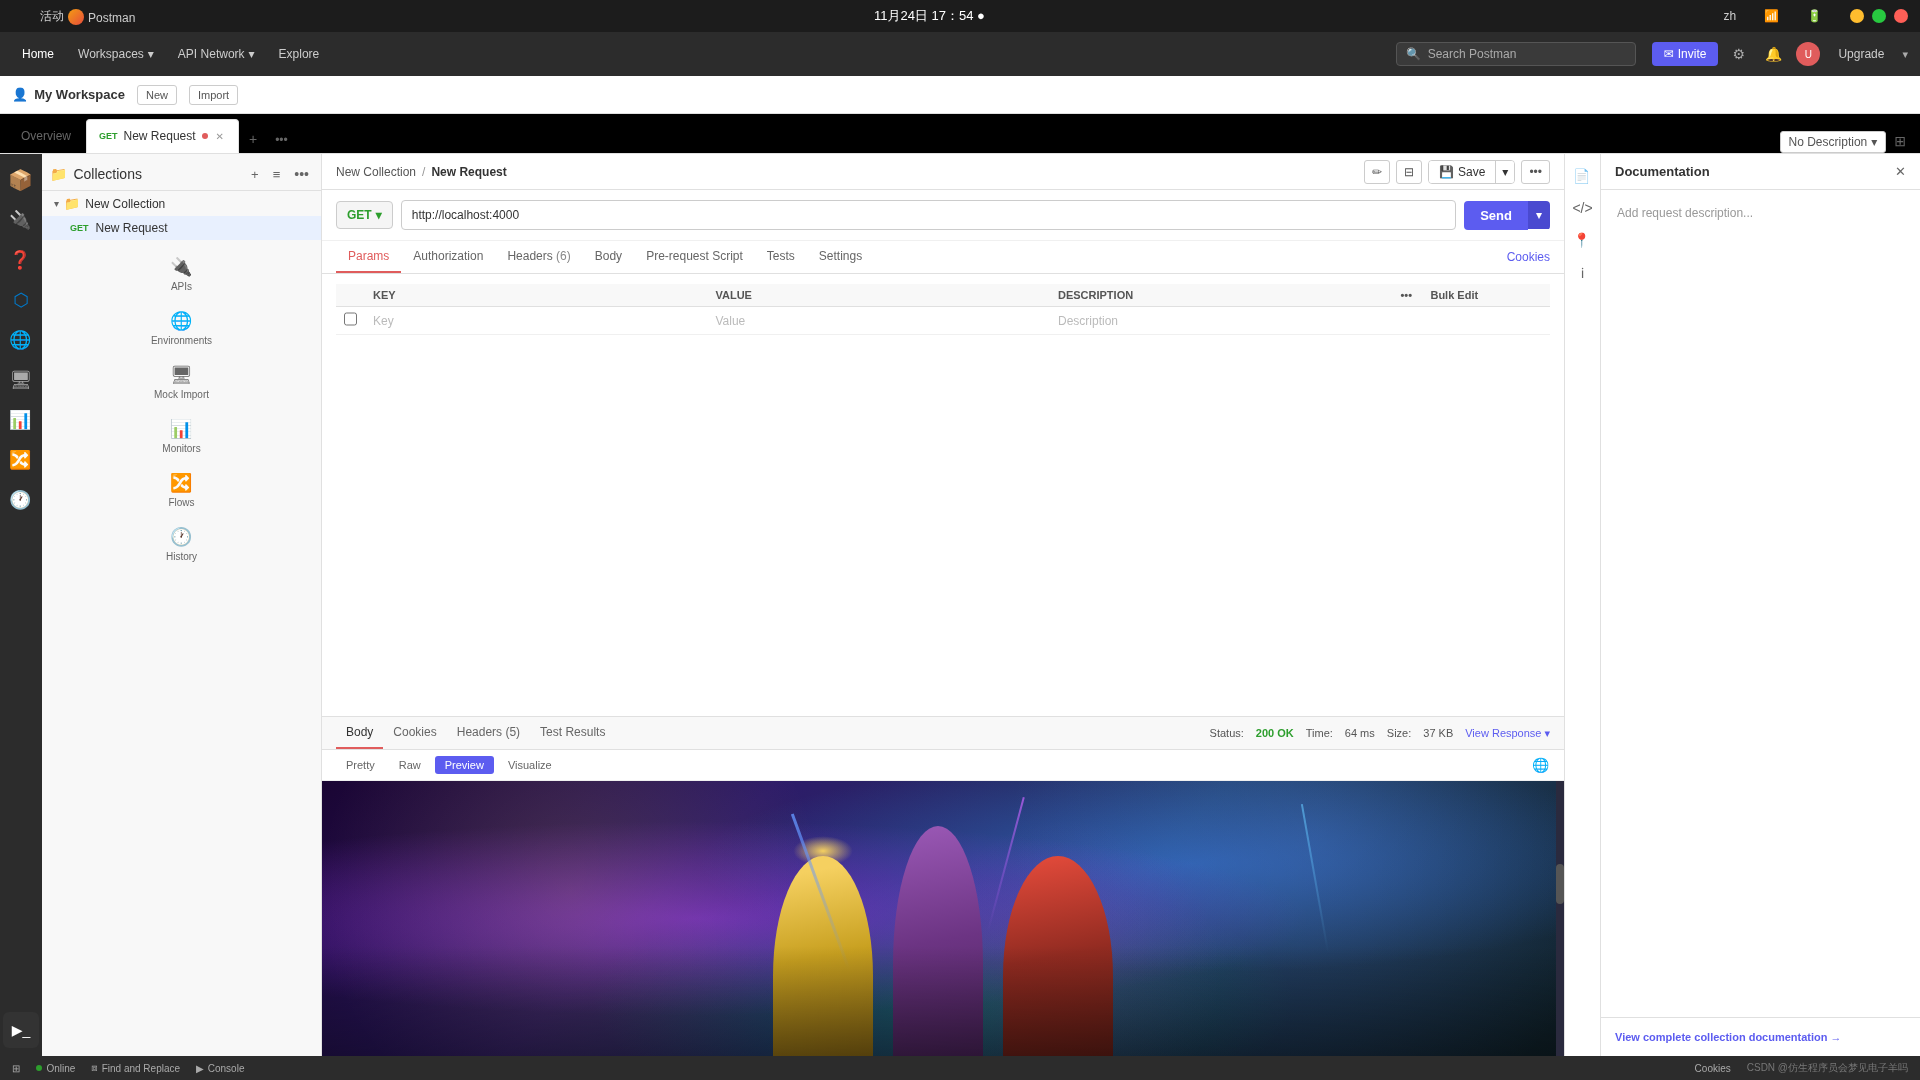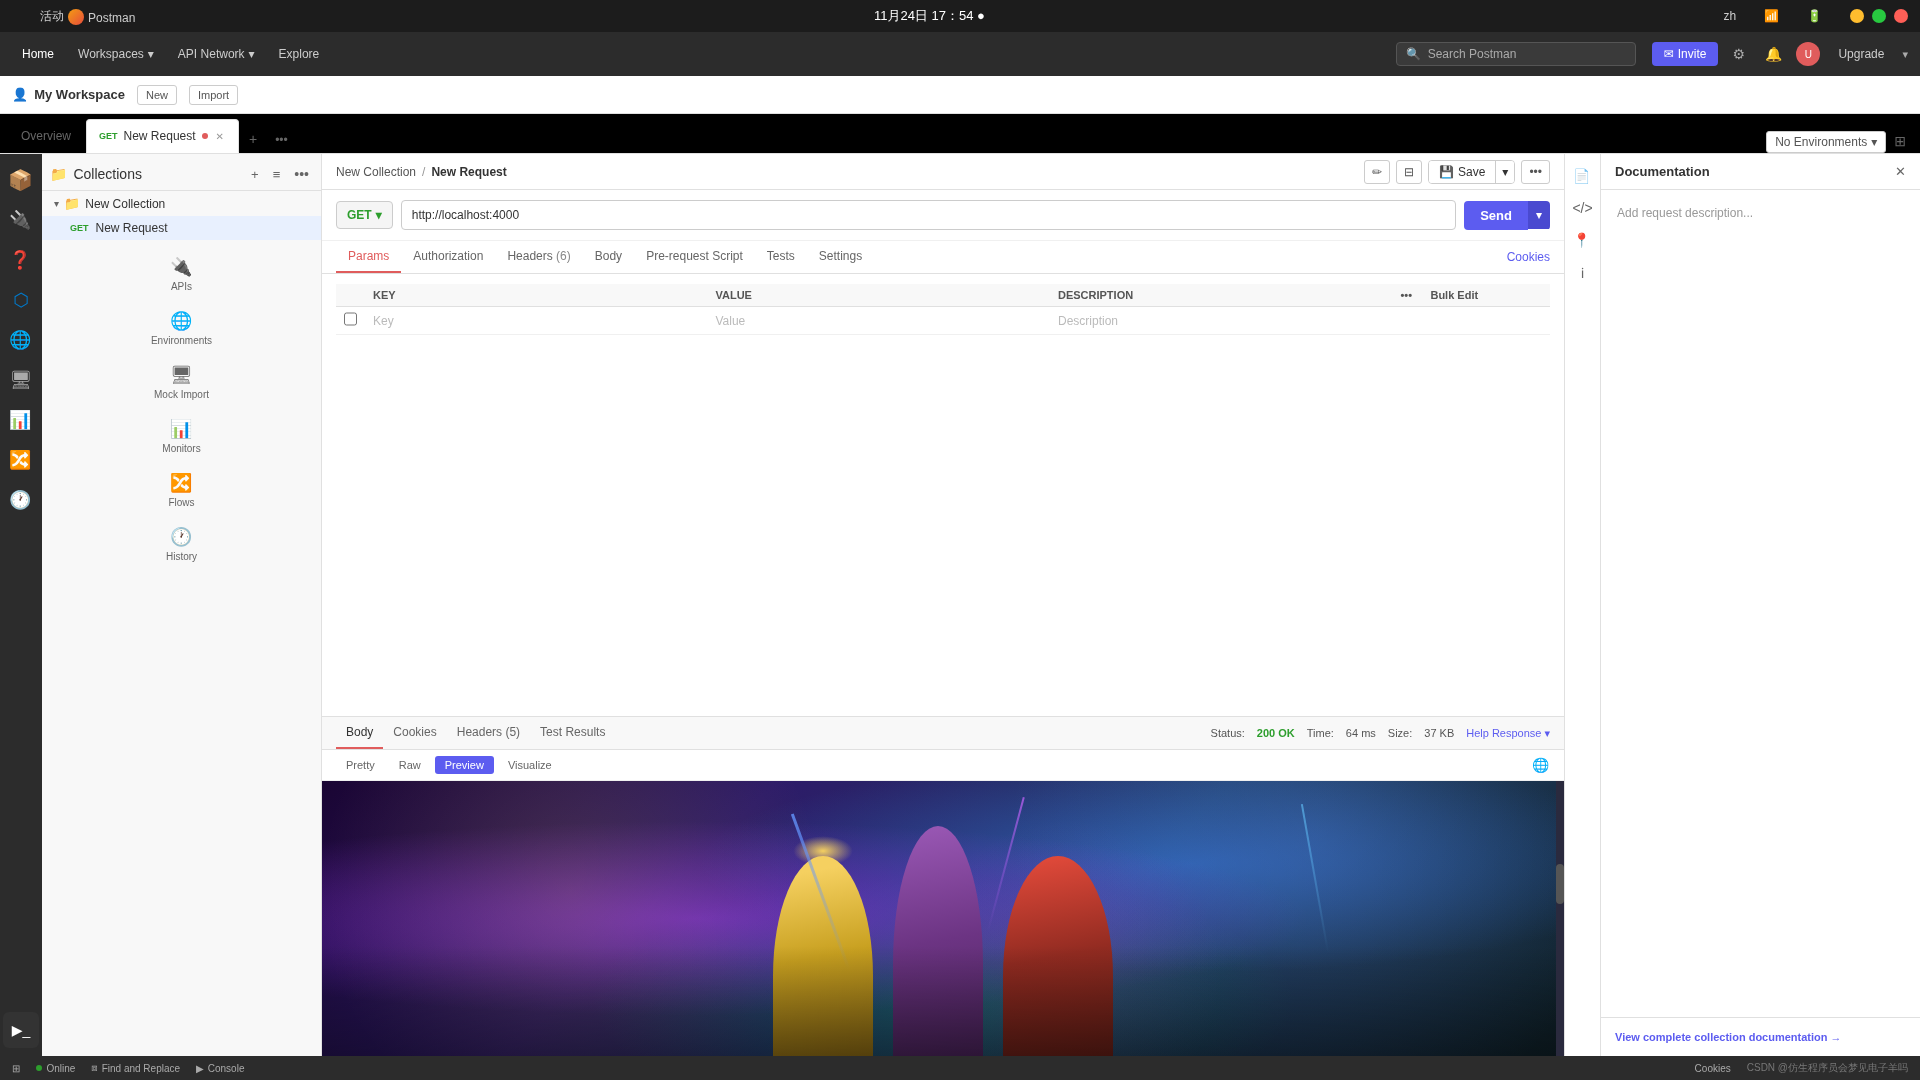--- a/index.html
+++ b/index.html
@@ -633,21 +633,21 @@
     </div>
     <div class="tab active">
       <span style="font-size:9px;font-weight:700;color:#2d9e2d;">GET</span>
       <span>New Request</span>
       <span class="dot"></span>
       <span class="close-x">✕</span>
     </div>
     <span class="tab-add">+</span>
     <span class="tab-more">•••</span>
     <div class="env-select">
-      <span>No Environments</span>
+      <span>No Description</span>
       <span>▾</span>
     </div>
     <button class="icon-btn" style="color:#666;">⊞</button>
   </div>
 
   <div class="main-layout">
 
     <div class="icon-sidebar">
 
       <div class="icon-sb-btn active" style="background:transparent;">
@@ -817,21 +817,21 @@
           </div>
           <div class="resp-tab">Test Results</div>
           <div class="resp-status">
             <span>Status:</span>
             <span class="status-ok">200 OK</span>
             <span>Time:</span>
             <span>64 ms</span>
             <span>Size:</span>
             <span>37 KB</span>
             <button class="save-response-btn">
-              <span>Help Response</span>
+              <span>View Response</span>
               <span>▾</span>
             </button>
           </div>
         </div>
         <div class="preview-tabs">
           <div class="preview-tab">Pretty</div>
           <div class="preview-tab">Raw</div>
           <div class="preview-tab active">Preview</div>
           <div class="preview-tab">Visualize</div>
           <span style="margin-left:auto;font-size:14px;color:#888;">🌐</span>

